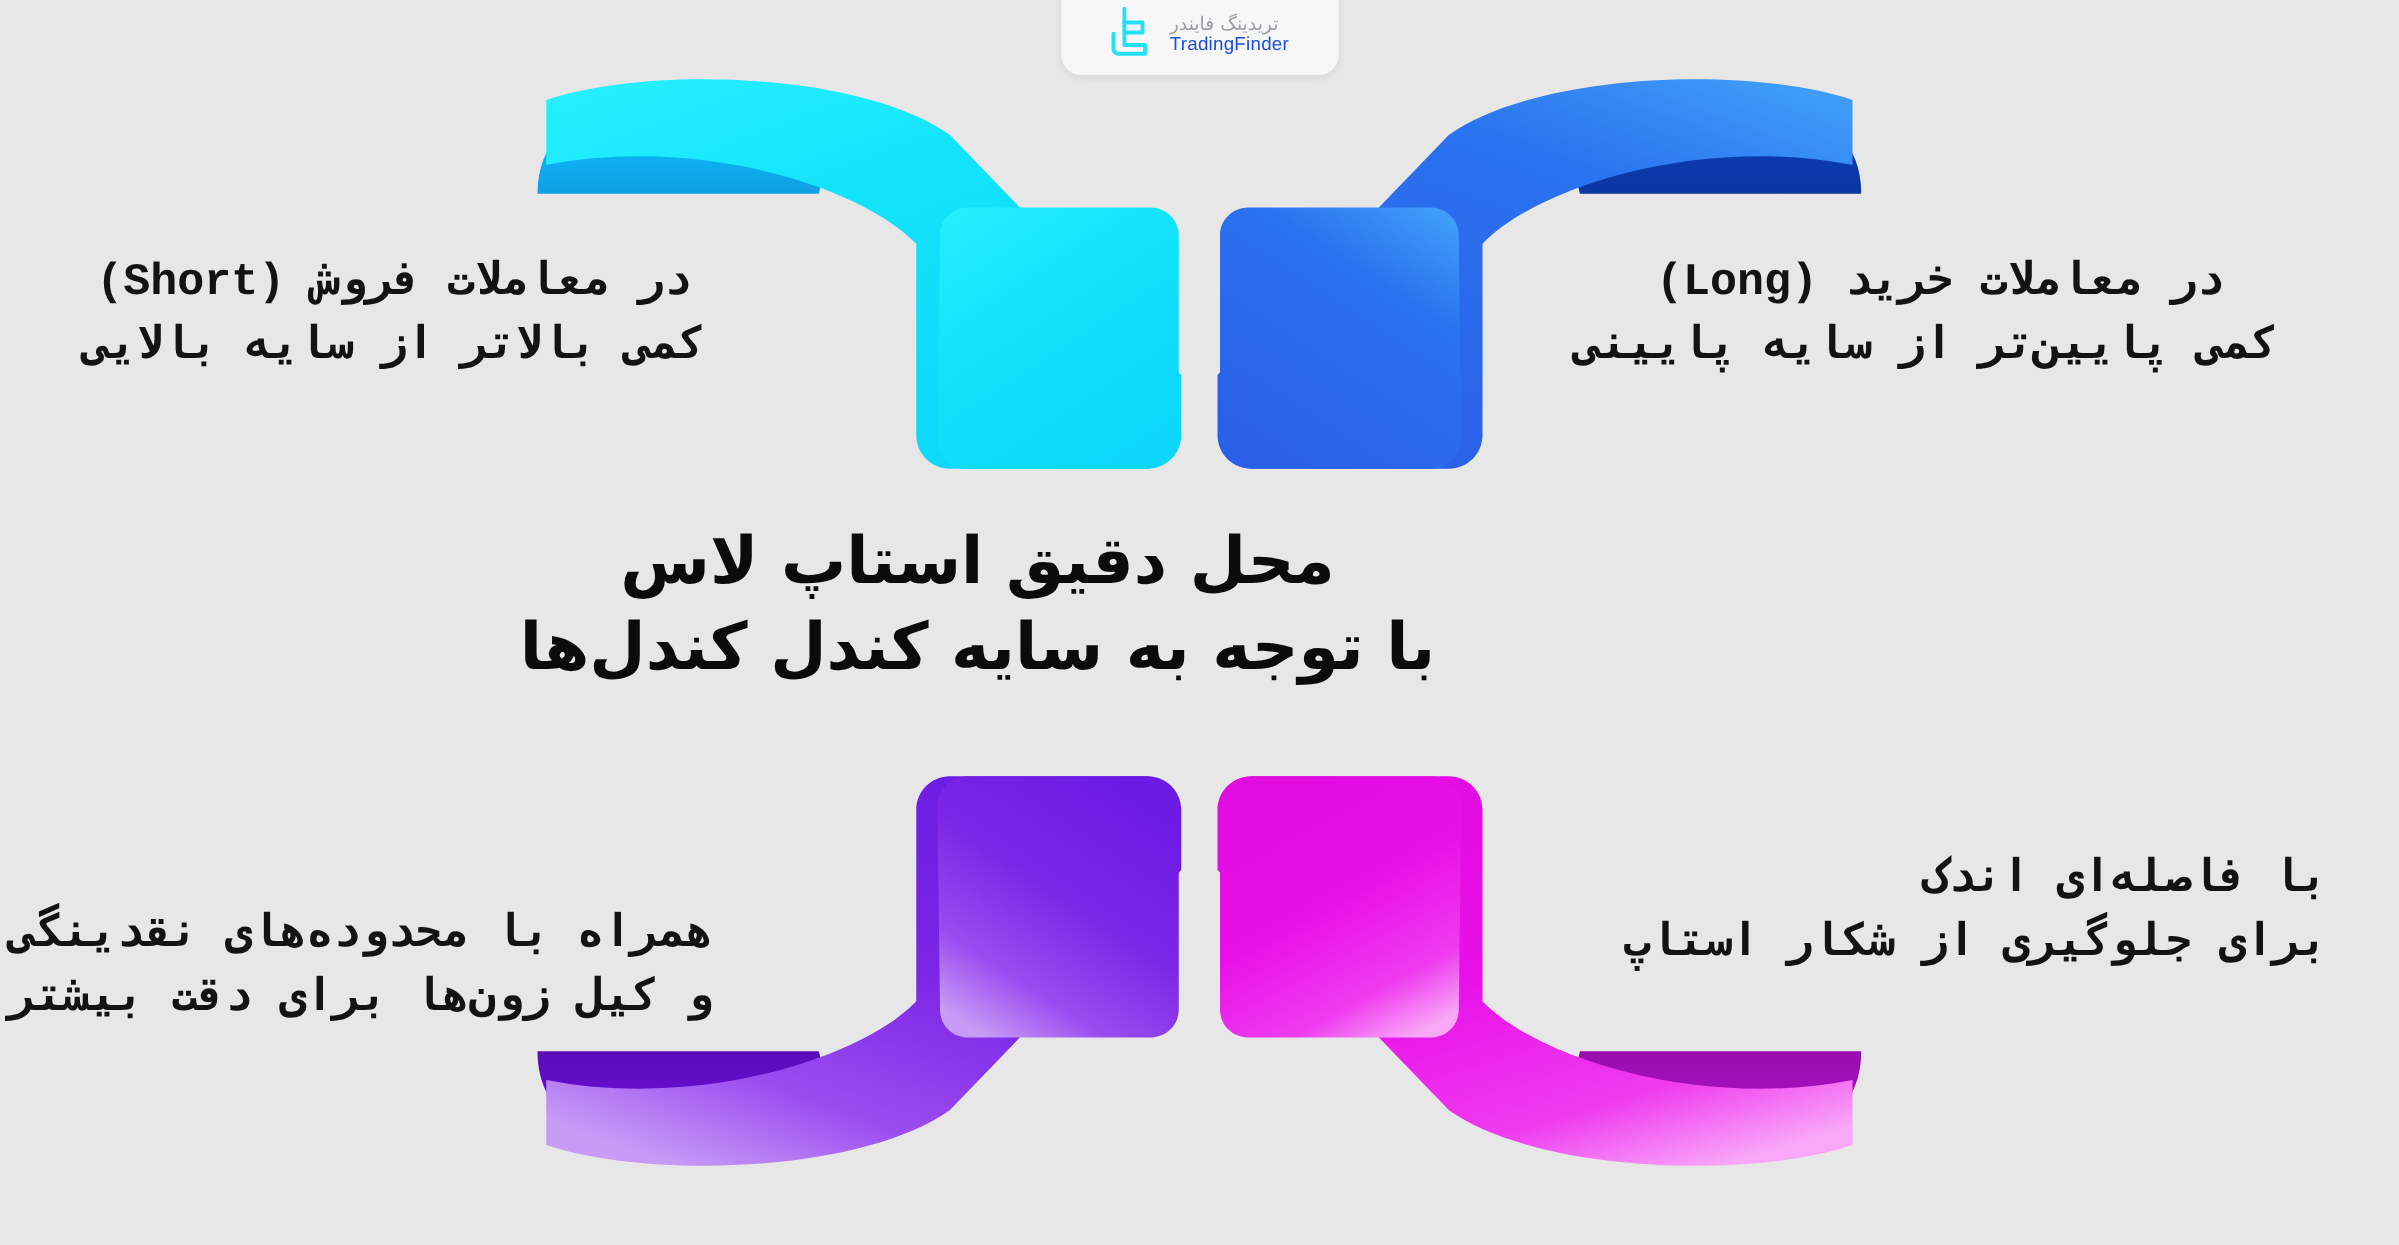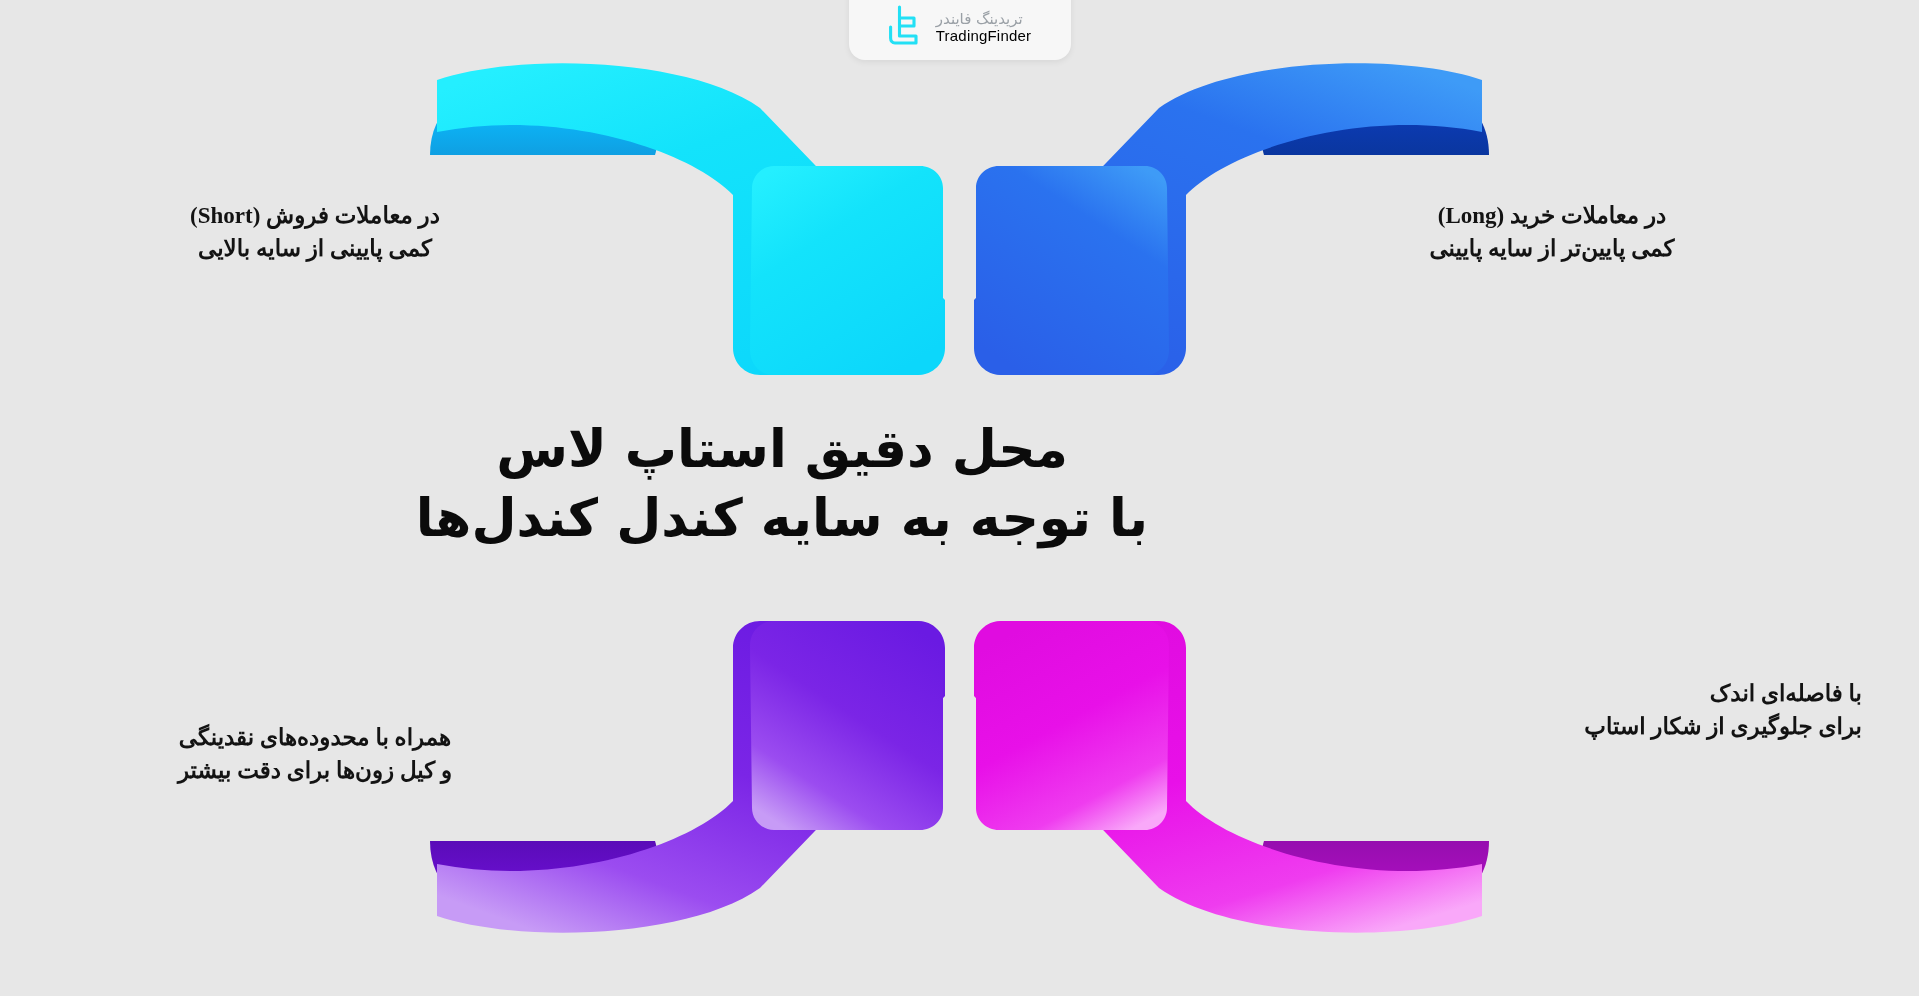--- a/index.html
+++ b/index.html
@@ -78,37 +78,37 @@
     line-height: 1.05;
   }
   .logo-fa {
     font-size: 15px;
     color: #9aa0a6;
     letter-spacing: .3px;
     font-family: "DejaVu Sans", "Liberation Sans", sans-serif;
   }
   .logo-en {
     font-size: 15px;
-    color: #000000;
+    color: #1d4ed8;
     letter-spacing: .2px;
     direction: ltr;
     font-family: "Liberation Sans", sans-serif;
   }
 
   
   .caption {
     position: absolute;
     color: #131313;
     font-weight: 700;
-    font-size: 23px;
+    font-size: 36px;
     line-height: 1.42;
     text-align: center;
     white-space: nowrap;
     z-index: 30;
-    font-family: Liberation Serif, serif;
+    font-family: Liberation Mono, monospace;
   }
   #cap-tl { left: 60px;   top: 200px; width: 510px; }
   #cap-tr { left: 1282px; top: 200px; width: 540px; }
   #cap-bl { left: 60px;   top: 678px; width: 510px; margin-top: 44px; }
   #cap-br { left: 1322px; top: 678px; width: 540px; text-align: right; }
 
   .caption .line { display: block; }
 
   
   #headline {
@@ -324,21 +324,21 @@
         <svg width="30" height="42" viewBox="0 0 30 42" fill="none" stroke="#22e0f5" stroke-width="3.1" stroke-linejoin="round" stroke-linecap="round">
           <path d="M10.5 2 L10.5 31 L27 31 L27 38 L6 38 C3.2 38 1.6 35.8 1.6 33 L1.6 22"></path>
           <path d="M10.5 13 L25 13 L25 21 L12 21"></path>
         </svg>
       </span>
     </div>
   </div>
 
   <div class="caption" id="cap-tl">
     <span class="line">در معاملات فروش (Short)</span>
-    <span class="line">کمی پایینی از سایه بالایی</span>
+    <span class="line">کمی بالاتر از سایه بالایی</span>
   </div>
 
   <div class="caption" id="cap-tr">
     <span class="line">در معاملات خرید (Long)</span>
     <span class="line">کمی پایین‌تر از سایه پایینی</span>
   </div>
 
   <div class="caption" id="cap-bl">
     <span class="line">همراه با محدوده‌های نقدینگی</span>
     <span class="line">و کیل زون‌ها برای دقت بیشتر</span>

